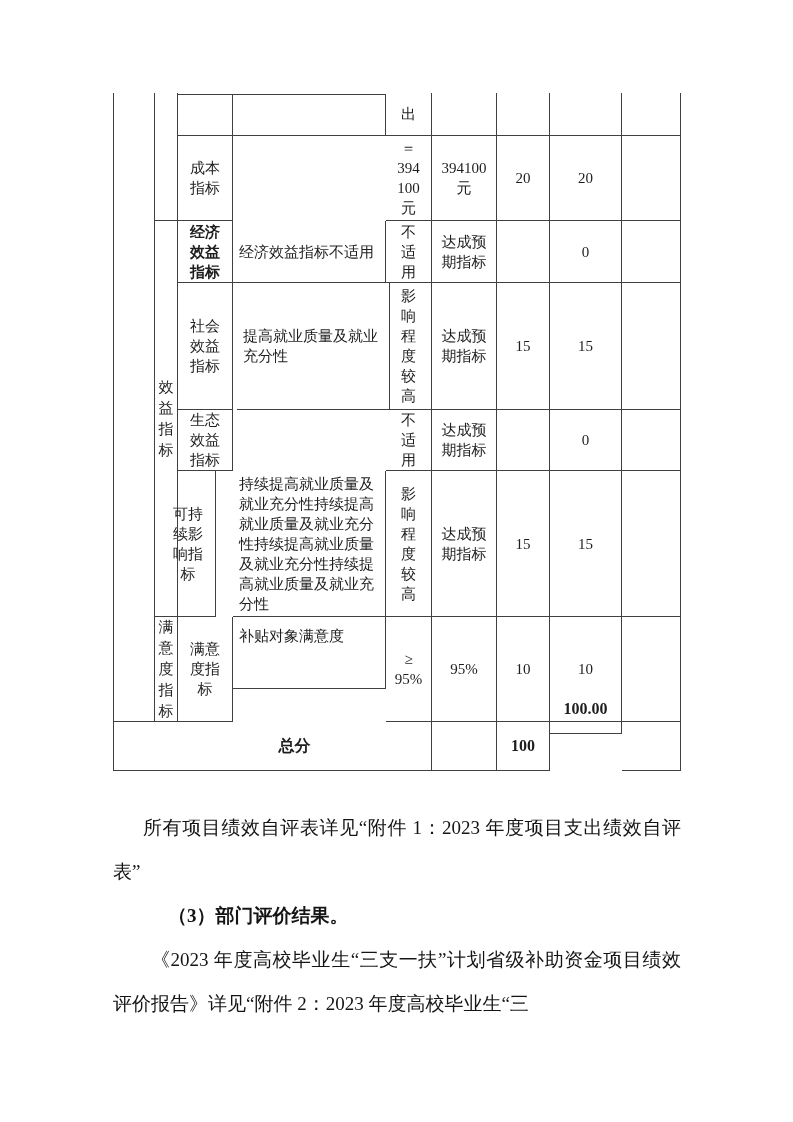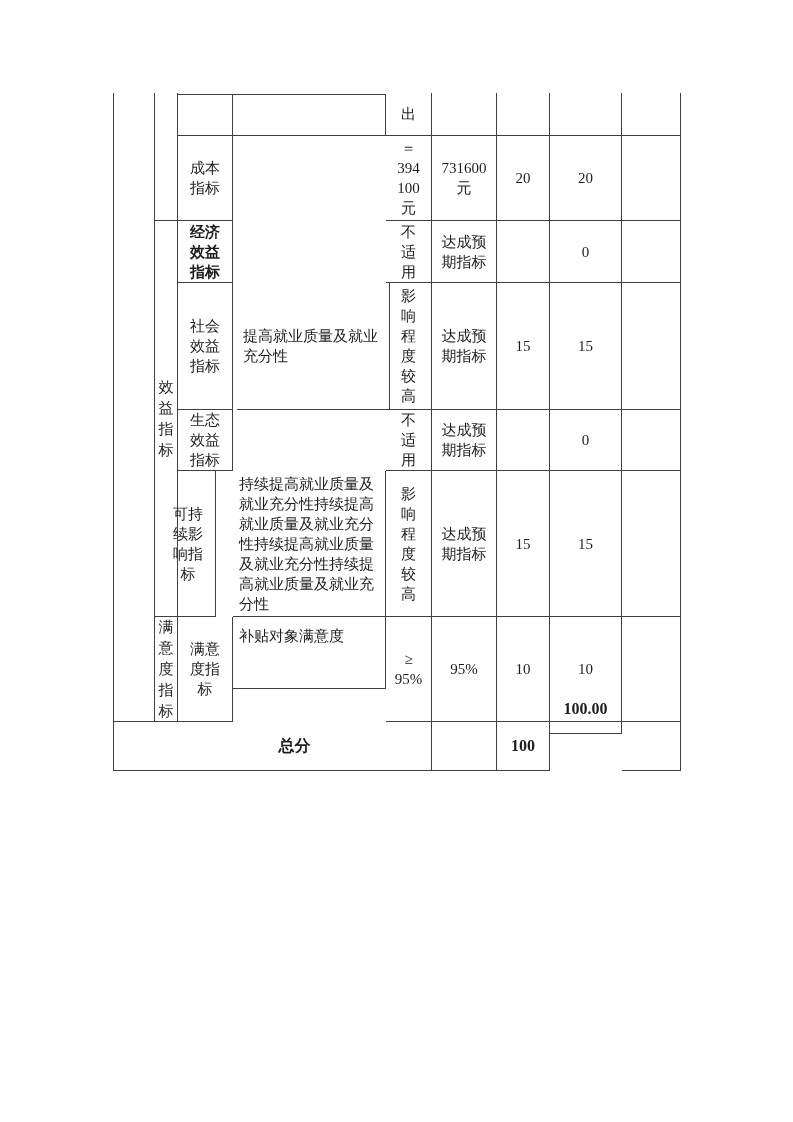--- a/index.html
+++ b/index.html
@@ -74,29 +74,30 @@
   <div class="cell br bb" style="left:497px;top:93px;width:53px;height:43px;"></div>
   <div class="cell br bb" style="left:550px;top:93px;width:72px;height:43px;"></div>
   <div class="cell br bb" style="left:622px;top:93px;width:59px;height:43px;"></div>
 
   <div class="cell br bb" style="left:178px;top:136px;width:55px;height:85px;font-family:Liberation Serif, serif;">成本
 指标</div>
   <div class="cell br bb" style="left:386px;top:136px;width:46px;height:85px;">＝
 394
 100
 元</div>
-  <div class="cell br bb" style="left:432px;top:136px;width:65px;height:85px;">731600
+  <div class="cell br bb" style="left:432px;top:136px;width:65px;height:85px;">394100
 元</div>
   <div class="cell br bb" style="left:497px;top:136px;width:53px;height:85px;">20</div>
   <div class="cell br bb" style="left:550px;top:136px;width:72px;height:85px;">20</div>
   <div class="cell br bb" style="left:622px;top:136px;width:59px;height:85px;"></div>
 
   <div class="cell br bb" style="left:178px;top:221px;width:55px;height:62px;font-weight:bold;">经济
 效益
 指标</div>
+  <div class="cell br bb desc" style="left:233px;top:221px;width:153px;height:62px;">经济效益指标不适用</div>
   <div class="cell br bb" style="left:386px;top:221px;width:46px;height:62px;">不
 适
 用</div>
   <div class="cell br bb" style="left:432px;top:221px;width:65px;height:62px;">达成预
 期指标</div>
   <div class="cell br bb" style="left:497px;top:221px;width:53px;height:62px;"></div>
   <div class="cell br bb" style="left:550px;top:221px;width:72px;height:62px;">0</div>
   <div class="cell br bb" style="left:622px;top:221px;width:59px;height:62px;"></div>
 
   <div class="cell br bb" style="left:178px;top:283px;width:55px;height:127px;">社会
@@ -154,14 +155,19 @@
   <div class="cell br bb" style="left:497px;top:617px;width:53px;height:105px;">10</div>
   <div class="cell br bb" style="left:550px;top:617px;width:72px;height:105px;">10</div>
   <div class="cell br bb" style="left:622px;top:617px;width:59px;height:105px;"></div>
 
   <div class="cell bl br bb total" style="left:113px;top:722px;width:319px;height:49px;padding-left:44px;">总分</div>
   <div class="cell br bb" style="left:432px;top:722px;width:65px;height:49px;"></div>
   <div class="cell br bb total" style="left:497px;top:722px;width:53px;height:49px;">100</div>
   <div class="cell br bb total" style="left:550px;top:685px;width:72px;height:49px;">100.00</div>
   <div class="cell br bb" style="left:622px;top:722px;width:59px;height:49px;"></div>
 
+  <div class="bodytext">
+    <p class="p-indent-sm">所有项目绩效自评表详见“附件 1：2023 年度项目支出绩效自评表”</p>
+    <p class="heading">（3）部门评价结果。</p>
+    <p class="p-indent-md">《2023 年度高校毕业生“三支一扶”计划省级补助资金项目绩效评价报告》详见“附件 2：2023 年度高校毕业生“三</p>
+  </div>
 
 </div>
 
 </body></html>

